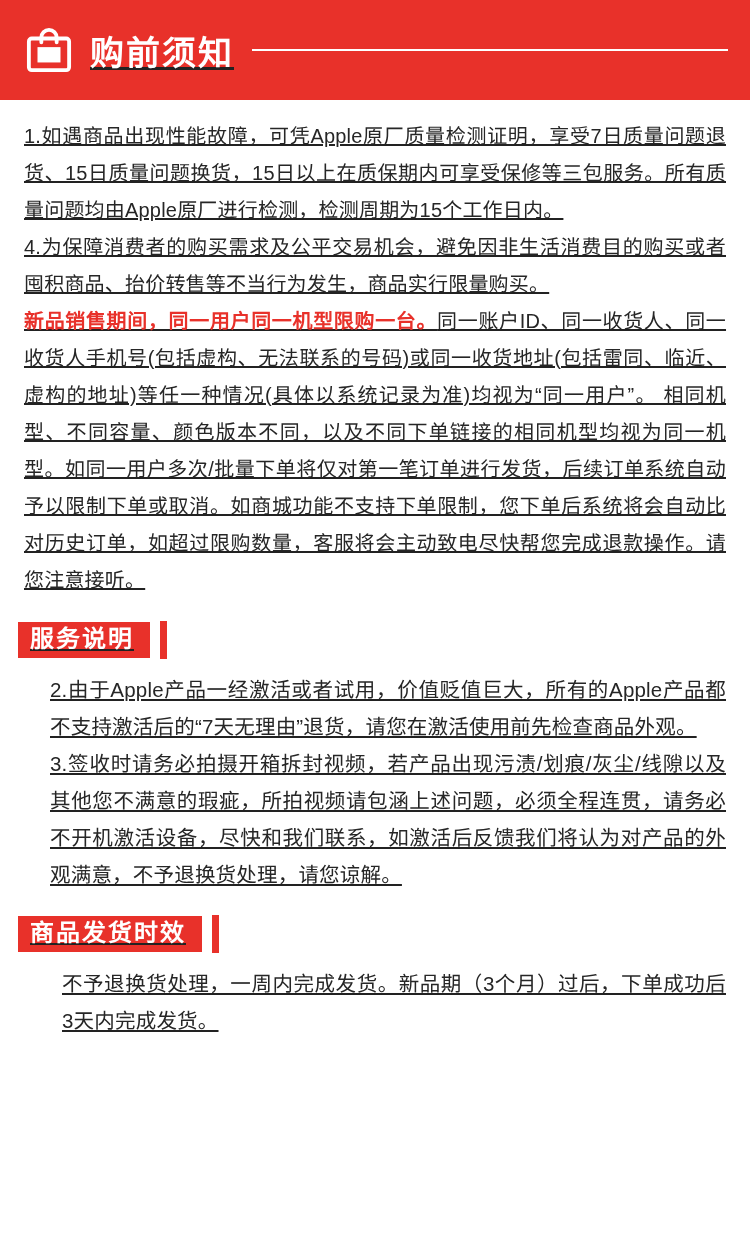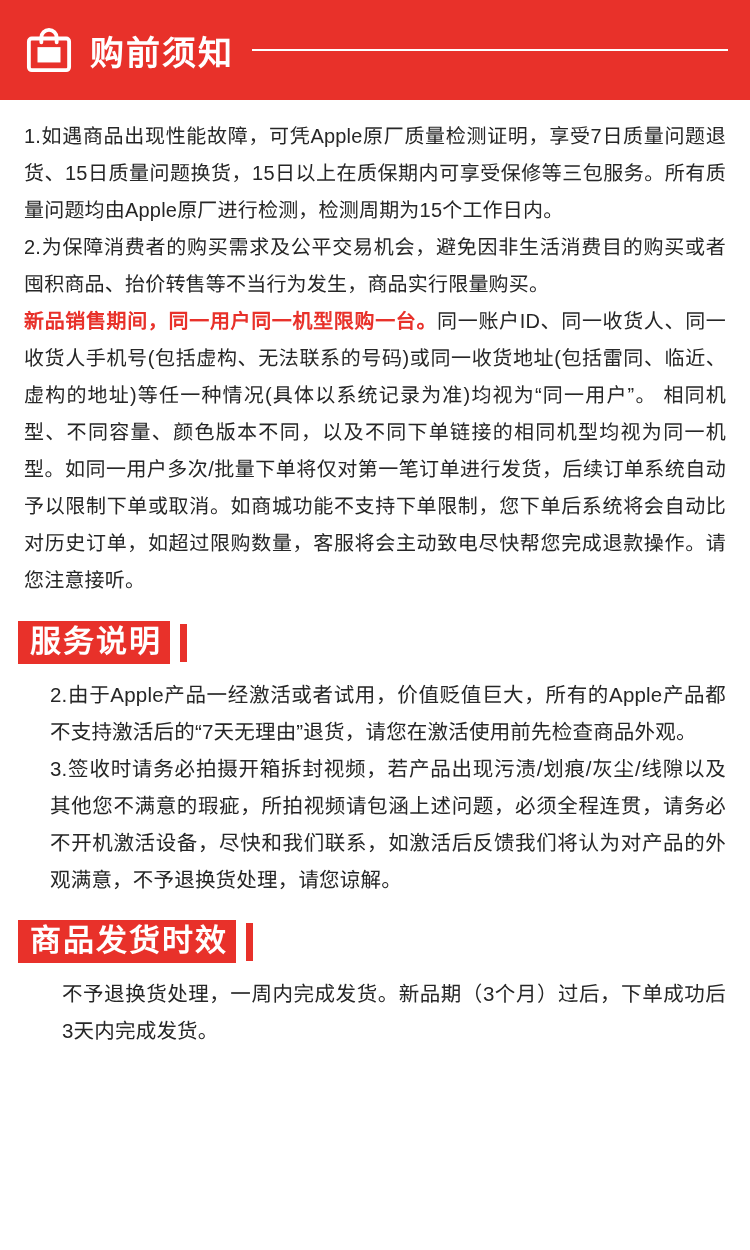--- a/index.html
+++ b/index.html
@@ -12,20 +12,21 @@
     background: #ffffff;
     font-family: "Liberation Sans", "DejaVu Sans", sans-serif;
     color: #222;
     overflow: hidden;
   }
   .page {
     width: 750px;
     height: 1250px;
     position: relative;
     box-sizing: border-box;
+    text-decoration: underline;
   }
 
   
   .banner {
     background: #e8312a;
     height: 100px;
     display: flex;
     align-items: center;
     padding: 0 0 0 26px;
     box-sizing: border-box;
@@ -76,24 +77,24 @@
   
   .section-head {
     display: flex;
     align-items: center;
     margin: 22px 0 6px 0;
     padding-left: 18px;
   }
   .tag {
     background: #e8312a;
     color: #ffffff;
-    font-size: 31px;
+    font-size: 24px;
     font-weight: bold;
     letter-spacing: 2px;
-    padding: 5px 8px 7px 12px;
+    padding: 5px 16px 7px 12px;
     line-height: 1;
     display: inline-block;
   }
   .tag-bar {
     width: 7px;
     height: 38px;
     background: #e8312a;
     margin-left: 10px;
     display: inline-block;
   }
@@ -120,21 +121,21 @@
       <rect x="3" y="12" width="42" height="33" rx="3" ry="3" fill="none" stroke="#ffffff" stroke-width="4"></rect>
       <path d="M16 16 V11 a8 8 0 0 1 16 0 V16" fill="none" stroke="#ffffff" stroke-width="4" stroke-linecap="round"></path>
       <rect x="12" y="21" width="24" height="16" fill="#ffffff"></rect>
     </svg>
     <div class="banner-title">购前须知</div>
     <div class="banner-rule"></div>
   </div>
 
   <div class="content">
     <p class="para">1.如遇商品出现性能故障，可凭Apple原厂质量检测证明，享受7日质量问题退货、15日质量问题换货，15日以上在质保期内可享受保修等三包服务。所有质量问题均由Apple原厂进行检测，检测周期为15个工作日内。</p>
-    <p class="para">2.为保障消费者的购买需求及公平交易机会，避免因非生活消费目的购买或者囤积商品、抬价转售等不当行为发生，商品实行限量购买。</p>
+    <p class="para">4.为保障消费者的购买需求及公平交易机会，避免因非生活消费目的购买或者囤积商品、抬价转售等不当行为发生，商品实行限量购买。</p>
     <p class="para"><span class="hl">新品销售期间，同一用户同一机型限购一台。</span><span>同一账户ID、同一收货人、同一收货人手机号(包括虚构、无法联系的号码)或同一收货地址(包括雷同、临近、虚构的地址)等任一种情况(具体以系统记录为准)均视为“同一用户”。 相同机型、不同容量、颜色版本不同，以及不同下单链接的相同机型均视为同一机型。如同一用户多次/批量下单将仅对第一笔订单进行发货，后续订单系统自动予以限制下单或取消。如商城功能不支持下单限制，您下单后系统将会自动比对历史订单，如超过限购数量，客服将会主动致电尽快帮您完成退款操作。请您注意接听。</span></p>
   </div>
 
   <div class="section-head">
     <span class="tag">服务说明</span>
     <span class="tag-bar"></span>
   </div>
   <div class="section-body">
     <p class="para">2.由于Apple产品一经激活或者试用，价值贬值巨大，所有的Apple产品都不支持激活后的“7天无理由”退货，请您在激活使用前先检查商品外观。</p>
     <p class="para">3.签收时请务必拍摄开箱拆封视频，若产品出现污渍/划痕/灰尘/线隙以及其他您不满意的瑕疵，所拍视频请包涵上述问题，必须全程连贯，请务必不开机激活设备，尽快和我们联系，如激活后反馈我们将认为对产品的外观满意，不予退换货处理，请您谅解。</p>

